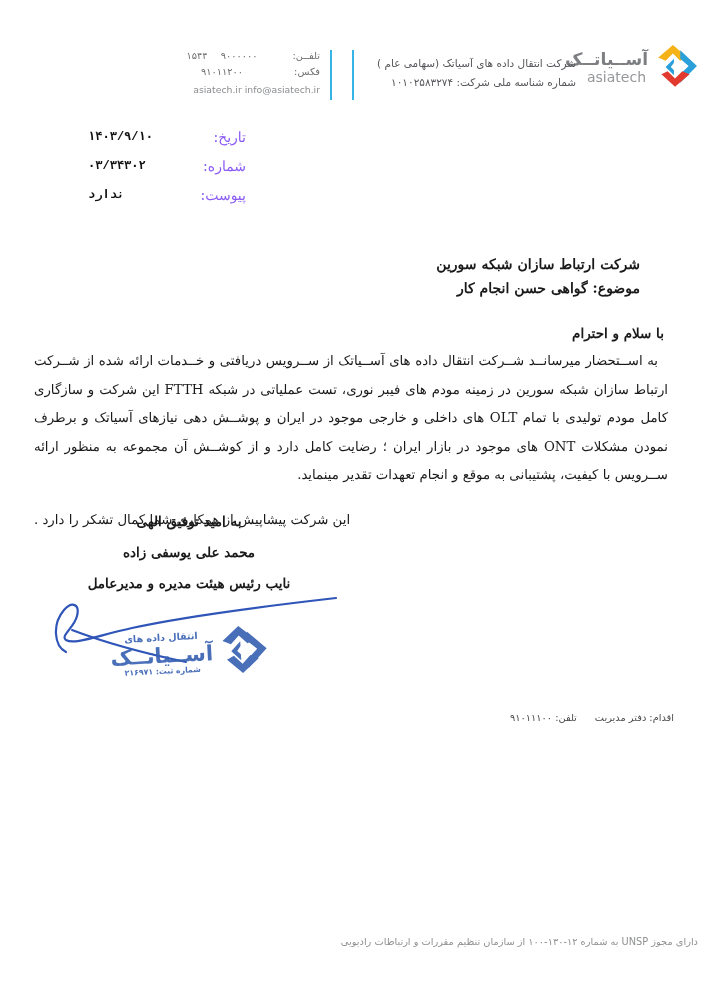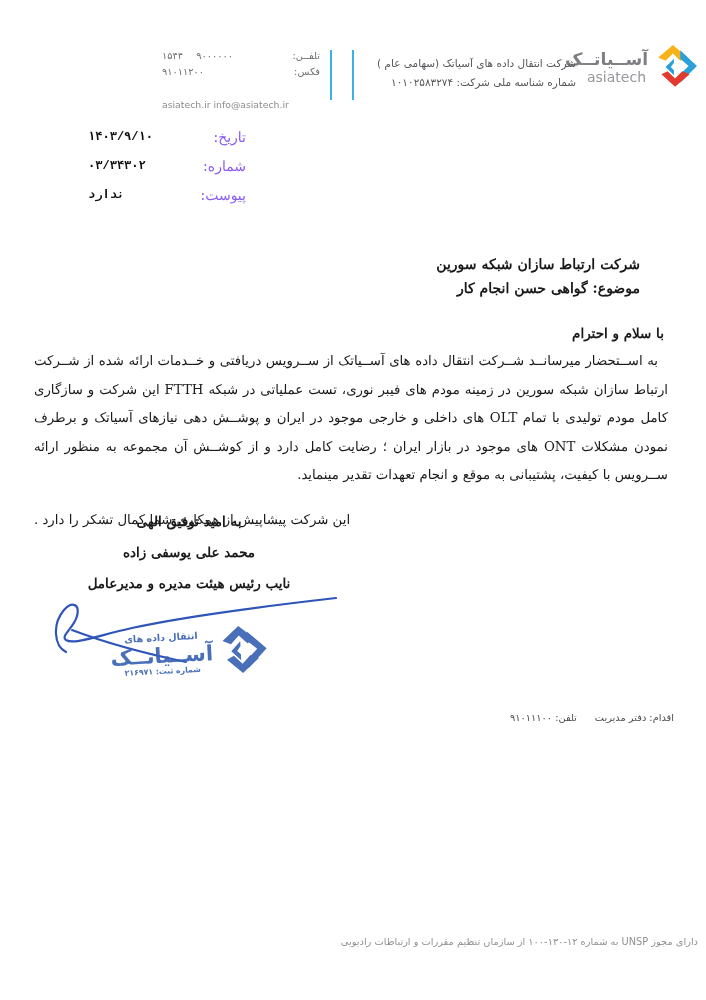--- a/index.html
+++ b/index.html
@@ -18,22 +18,22 @@
   .logo-mark { width:46px; height:46px; flex:0 0 auto; }
   .logo-texts { display:flex; flex-direction:column; align-items:center; }
   .logo-fa { font-size:17px; font-weight:bold; color:#7d7f83; letter-spacing:-1px; line-height:20px; }
   .logo-en { font-size:14px; color:#95979a; direction:ltr; align-self:flex-start; margin-right:2px; }
   .hdr-company { width:212px; padding-top:12px; text-align:right; color:#55565a; font-size:10.5px; line-height:19px; }
   .hdr-divider { width:2px; height:50px; background:#35b4e5; margin:8px 10px 0 10px; flex:0 0 auto; }
   .hdr-address { width:158px; padding-top:6px; text-align:right; color:#6d6e71; font-size:9.8px; line-height:16px; }
   .hdr-contact { width:158px; padding-top:6px; color:#6d6e71; font-size:9.8px; line-height:16px; }
   .contact-row { display:flex; flex-direction:row; }
   .contact-row .lbl { width:38px; flex:0 0 auto; }
-  .contact-row .val { flex:1; text-align:left; word-spacing:10px; }
-  .contact-web { direction:ltr; text-align:left; color:#8a8c8f; margin-top:17px; font-size:9.3px; }
+  .contact-row .val { flex:1; text-align:center; word-spacing:10px; }
+  .contact-web { direction:ltr; text-align:right; color:#8a8c8f; margin-top:2px; font-size:9.3px; }
   
   .meta { position:absolute; top:122px; right:460px; left:60px; width:auto; font-family:"DejaVu Serif", serif; }
   .meta-row { display:flex; flex-direction:row; justify-content:space-between; height:29px; align-items:center; }
   .meta-row .m-lbl { font-size:14px; color:#8b5cf6; }
   .meta-row .m-val { font-size:12px; font-weight:bold; color:#111; margin-left:28px;font-family:Liberation Mono, monospace; }
   
   .serif { font-family:"DejaVu Serif", serif; }
   .recipient { position:absolute; top:256px; right:66px; font-size:14px; font-weight:bold; }
   .subject   { position:absolute; top:280px; right:66px; font-size:14px; font-weight:bold; }
   .salutation{ position:absolute; top:325px; right:42px; font-size:13.5px; font-weight:bold; }

